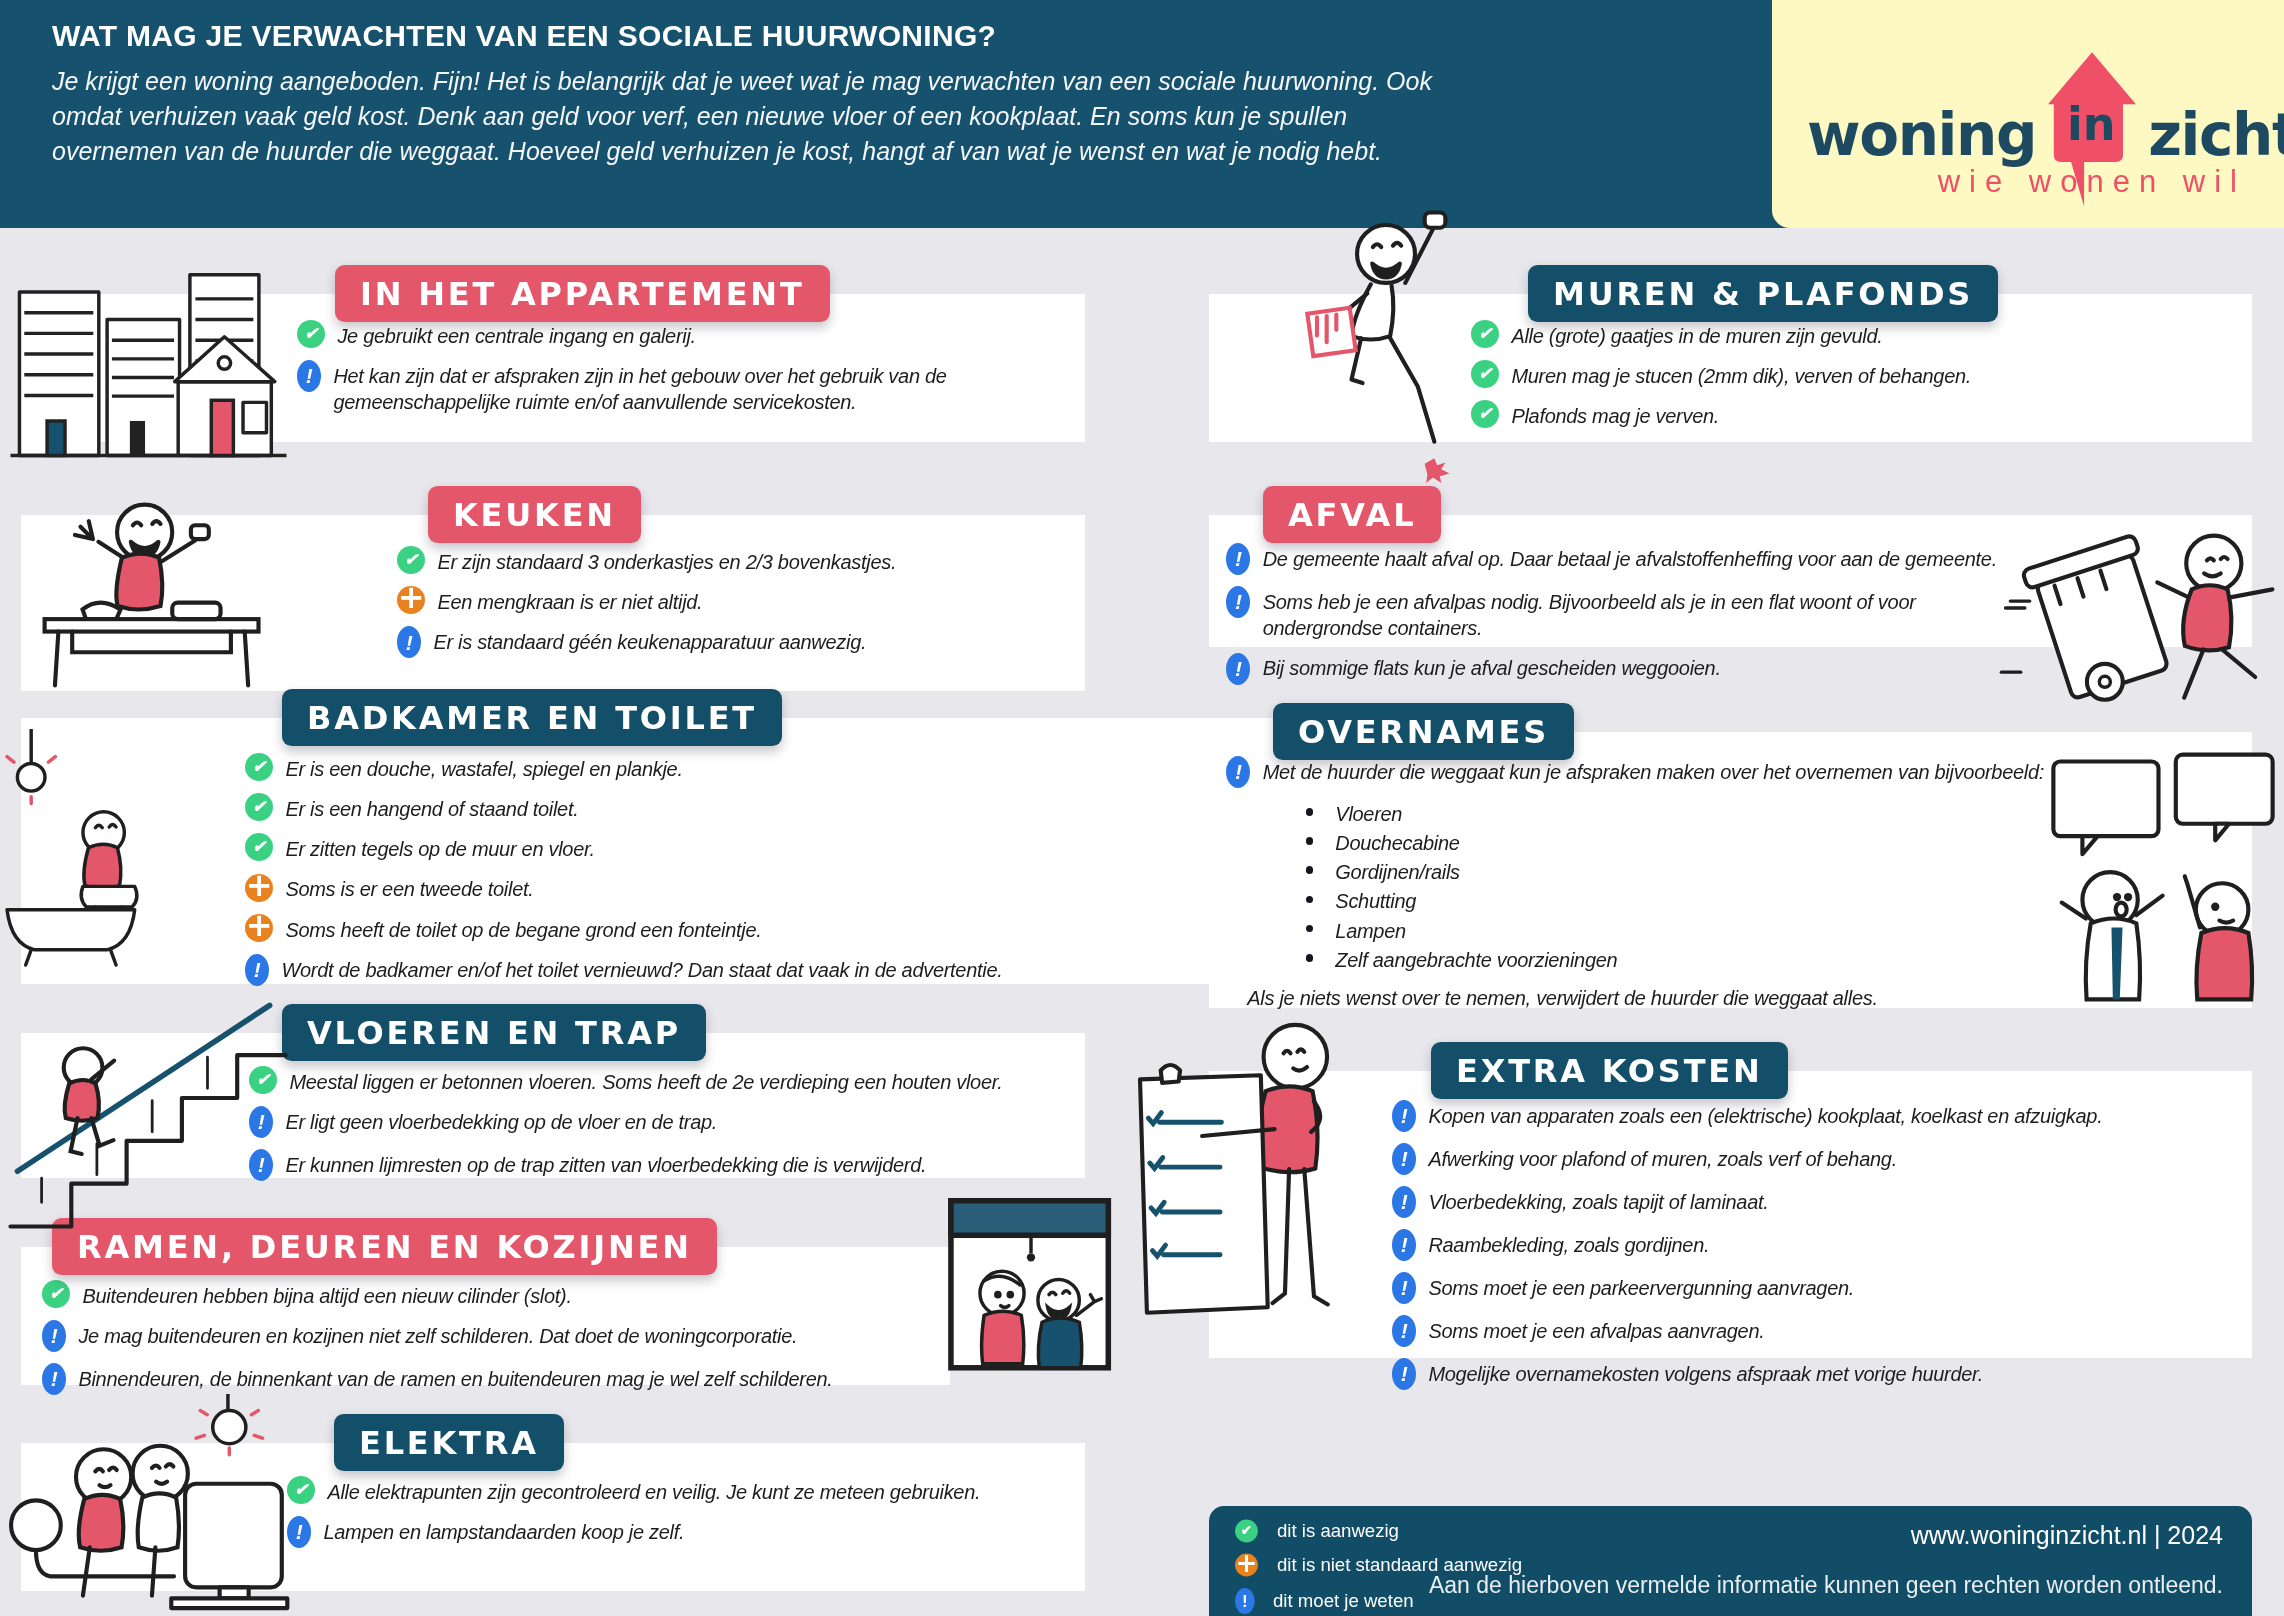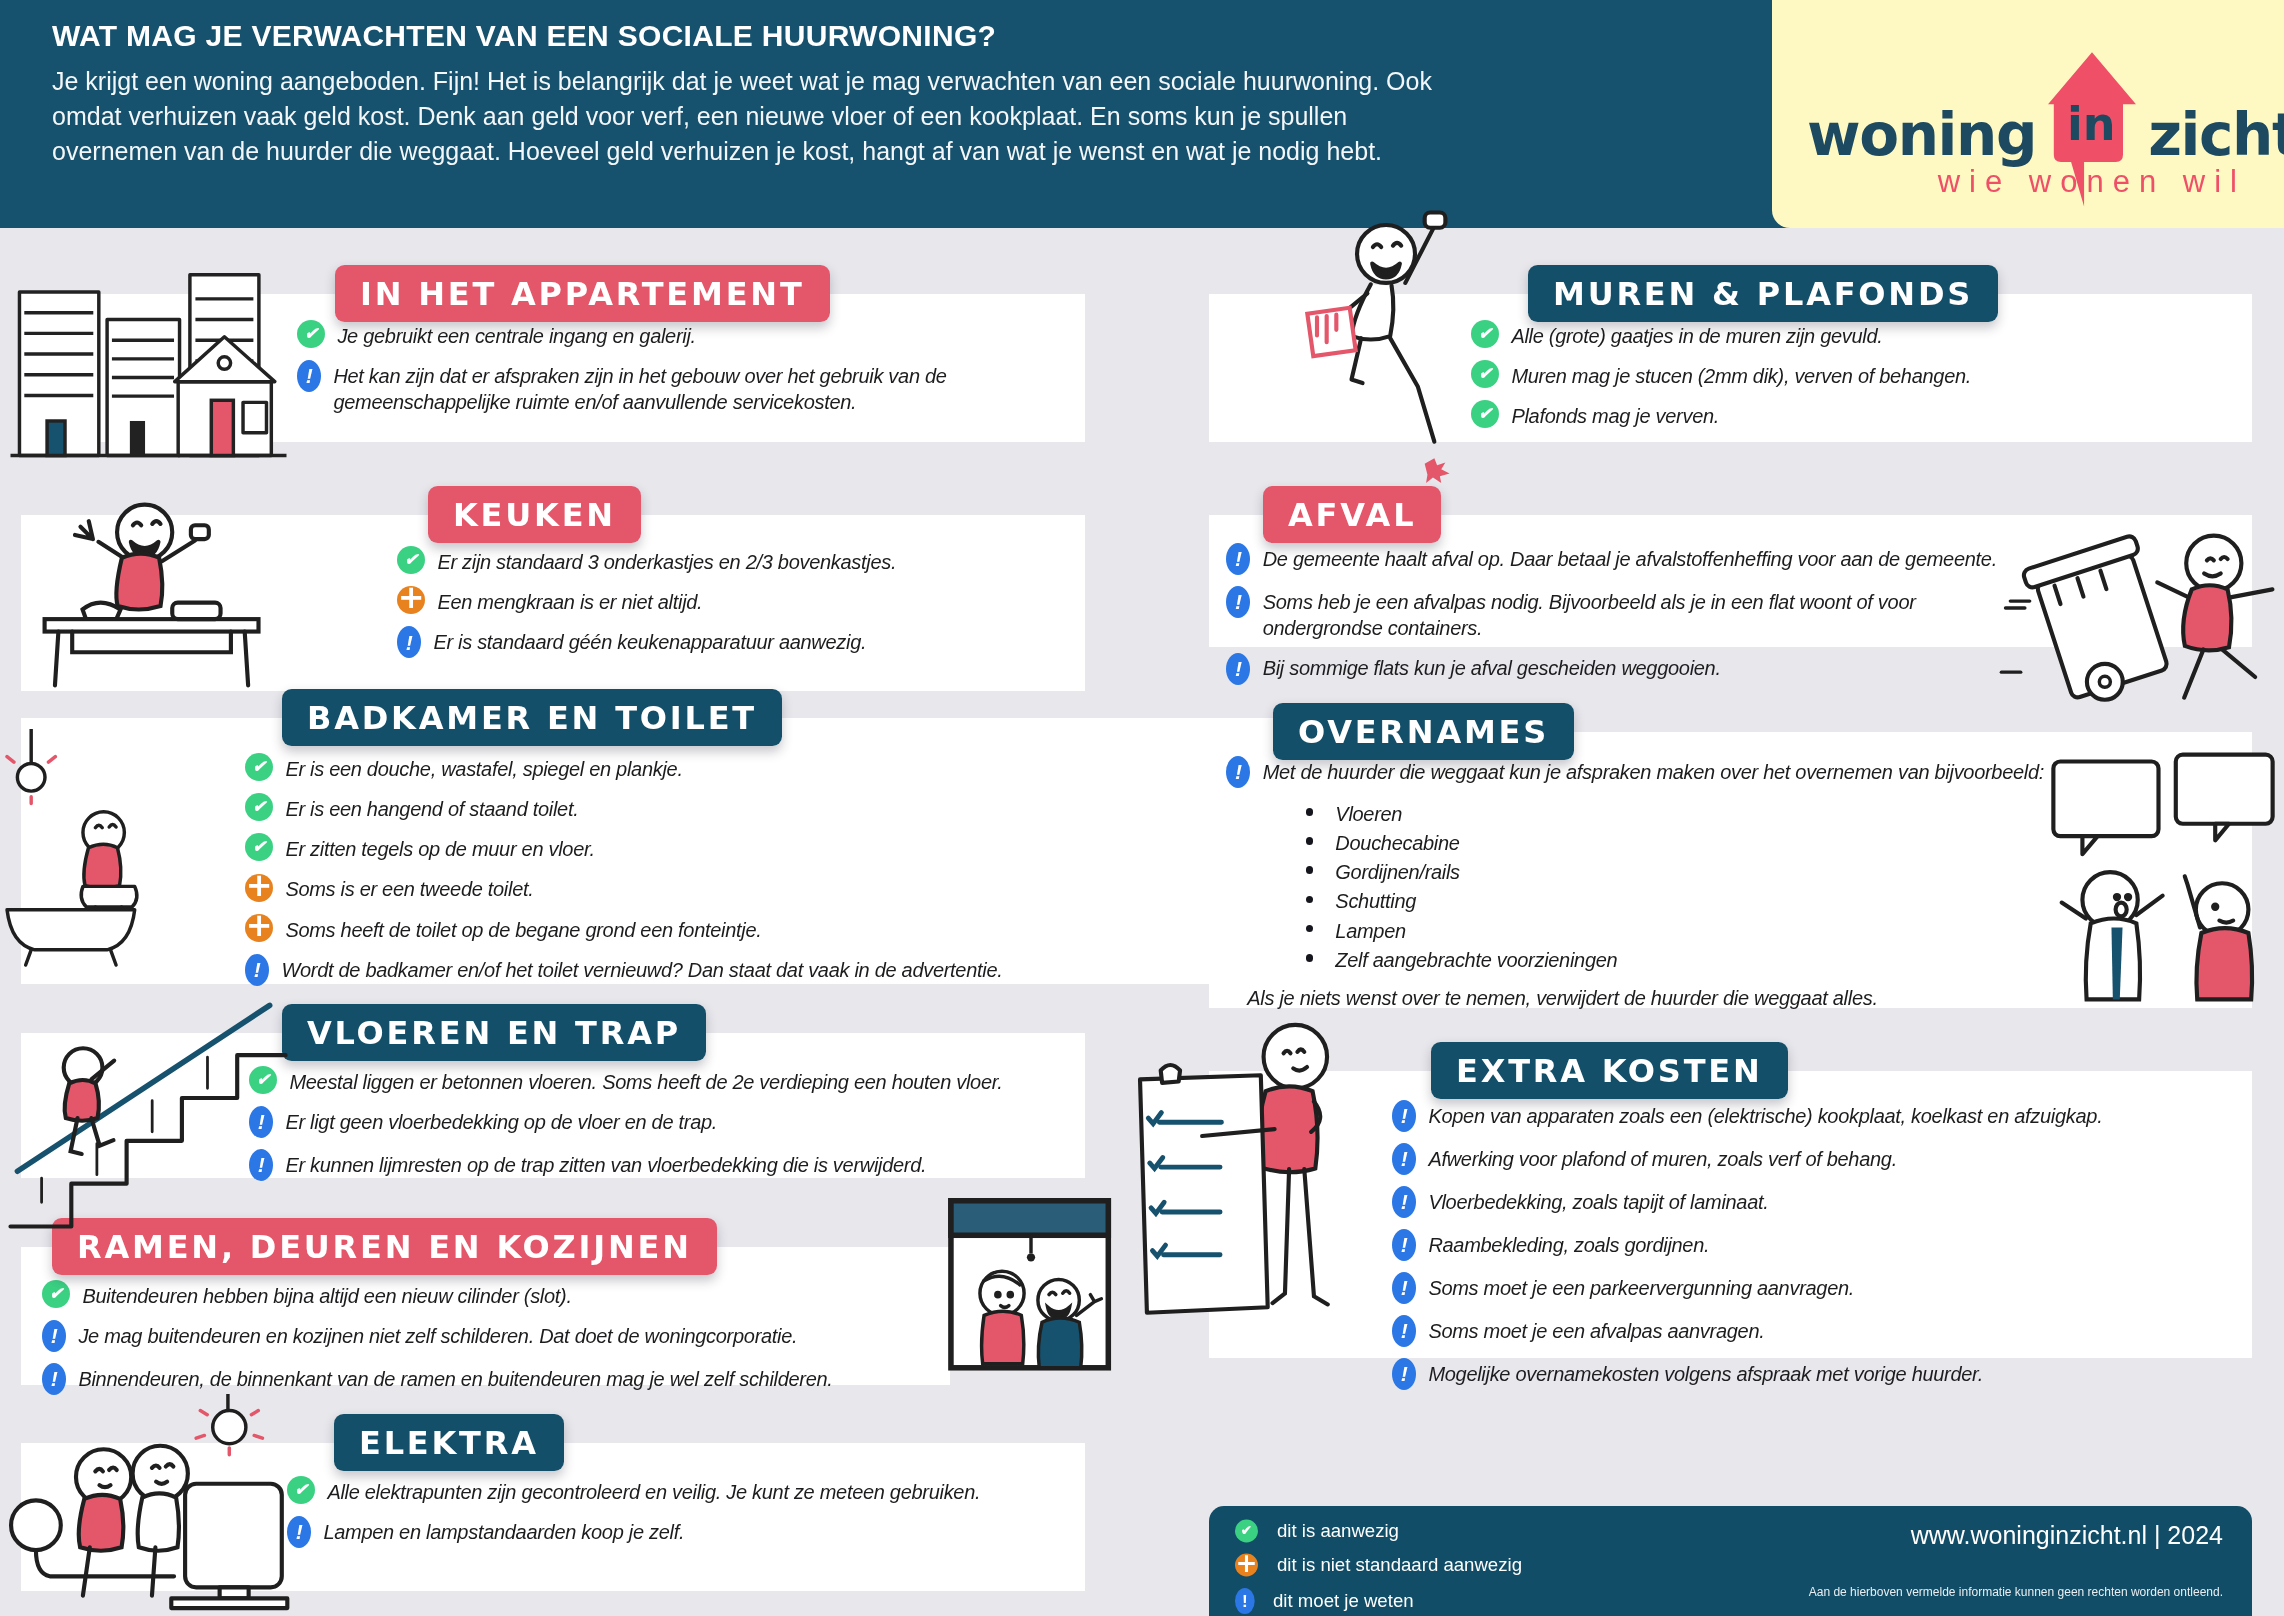--- a/index.html
+++ b/index.html
@@ -2,21 +2,21 @@
 <html style="font-size:11px"><head>
 <meta charset="utf-8">
 <style>
   html,body{margin:0;padding:0;}
   body{background:#d8d8de;font-family:"Liberation Sans", sans-serif;}
   .page{position:relative;width:2284px;height:1616px;background:#e8e7ec;overflow:hidden;}
 
   
   .banner{position:absolute;left:0;top:0;width:2284px;height:228px;background:#16516d;}
   .banner .title{position:absolute;left:52px;top:19.3px;color:#ffffff;font-weight:bold;font-size:30px;letter-spacing:0.3px;}
-  .banner .intro{position:absolute;left:52px;top:64px;width:1685px;color:#f4f7f9;font-size:25px;line-height:35px;}
+  .banner .intro{position:absolute;left:52px;top:64px;width:1685px;color:#f4f7f9;font-size:25px;line-height:35px;font-style:italic;}
   .logo-box{position:absolute;right:0;top:0;width:512px;height:228px;background:#fef9c3;border-radius:0 0 0 18px;}
   .logo-row{position:absolute;left:35px;top:48px;display:flex;align-items:center;}
   .logo-word{font-family:"DejaVu Sans", sans-serif;font-weight:bold;font-size:58px;color:#1d4a61;letter-spacing:-1.4px;}
   .logo-house{margin:0 4.1px;}
   .logo-tagline{position:absolute;right:38px;bottom:28px;color:#ef5068;font-size:31px;letter-spacing:9px;white-space:nowrap;}
 
   
   .panel{position:absolute;background:#ffffff;z-index:1;}
   .badge{position:absolute;height:57px;display:inline-flex;align-items:center;padding:0 25px;border-radius:9.7px;
          color:#fff;font-family:"DejaVu Sans", sans-serif;font-weight:bold;font-size:32px;letter-spacing:2.8px;
@@ -38,21 +38,21 @@
   .bullet.sub{margin-left:69px;margin-bottom:1.4px;line-height:1.25;}
   .icon-dot{width:7.6px;height:7.6px;border-radius:50%;background:#15151d;margin:9px 9.7px 0 10.4px;flex:0 0 auto;}
   .bullet.note{margin-left:21px;margin-top:9.7px;}
 
   
   .footer{position:absolute;left:1209px;top:1506px;width:1043px;height:111px;background:#114d66;border-radius:15px 15px 0 0;z-index:2;}
   .legend{position:absolute;left:26px;top:11px;}
   .legend-row{display:flex;align-items:center;gap:14px;margin-bottom:6.2px;color:#ffffff;font-size:18.6px;}
   .legend .mark{transform:scale(.82);transform-origin:left center;}
   .site{position:absolute;right:29px;top:15px;color:#ffffff;font-size:25px;}
-  .disclaimer{position:absolute;right:29px;bottom:18px;color:#e8eef2;font-size:12px;}
+  .disclaimer{position:absolute;right:29px;bottom:18px;color:#e8eef2;font-size:23px;}
 
   
   .illu{position:absolute;z-index:2;pointer-events:none;}
 </style>
 </head>
 <body>
 
 <div class="page">
 
   <div class="banner">

